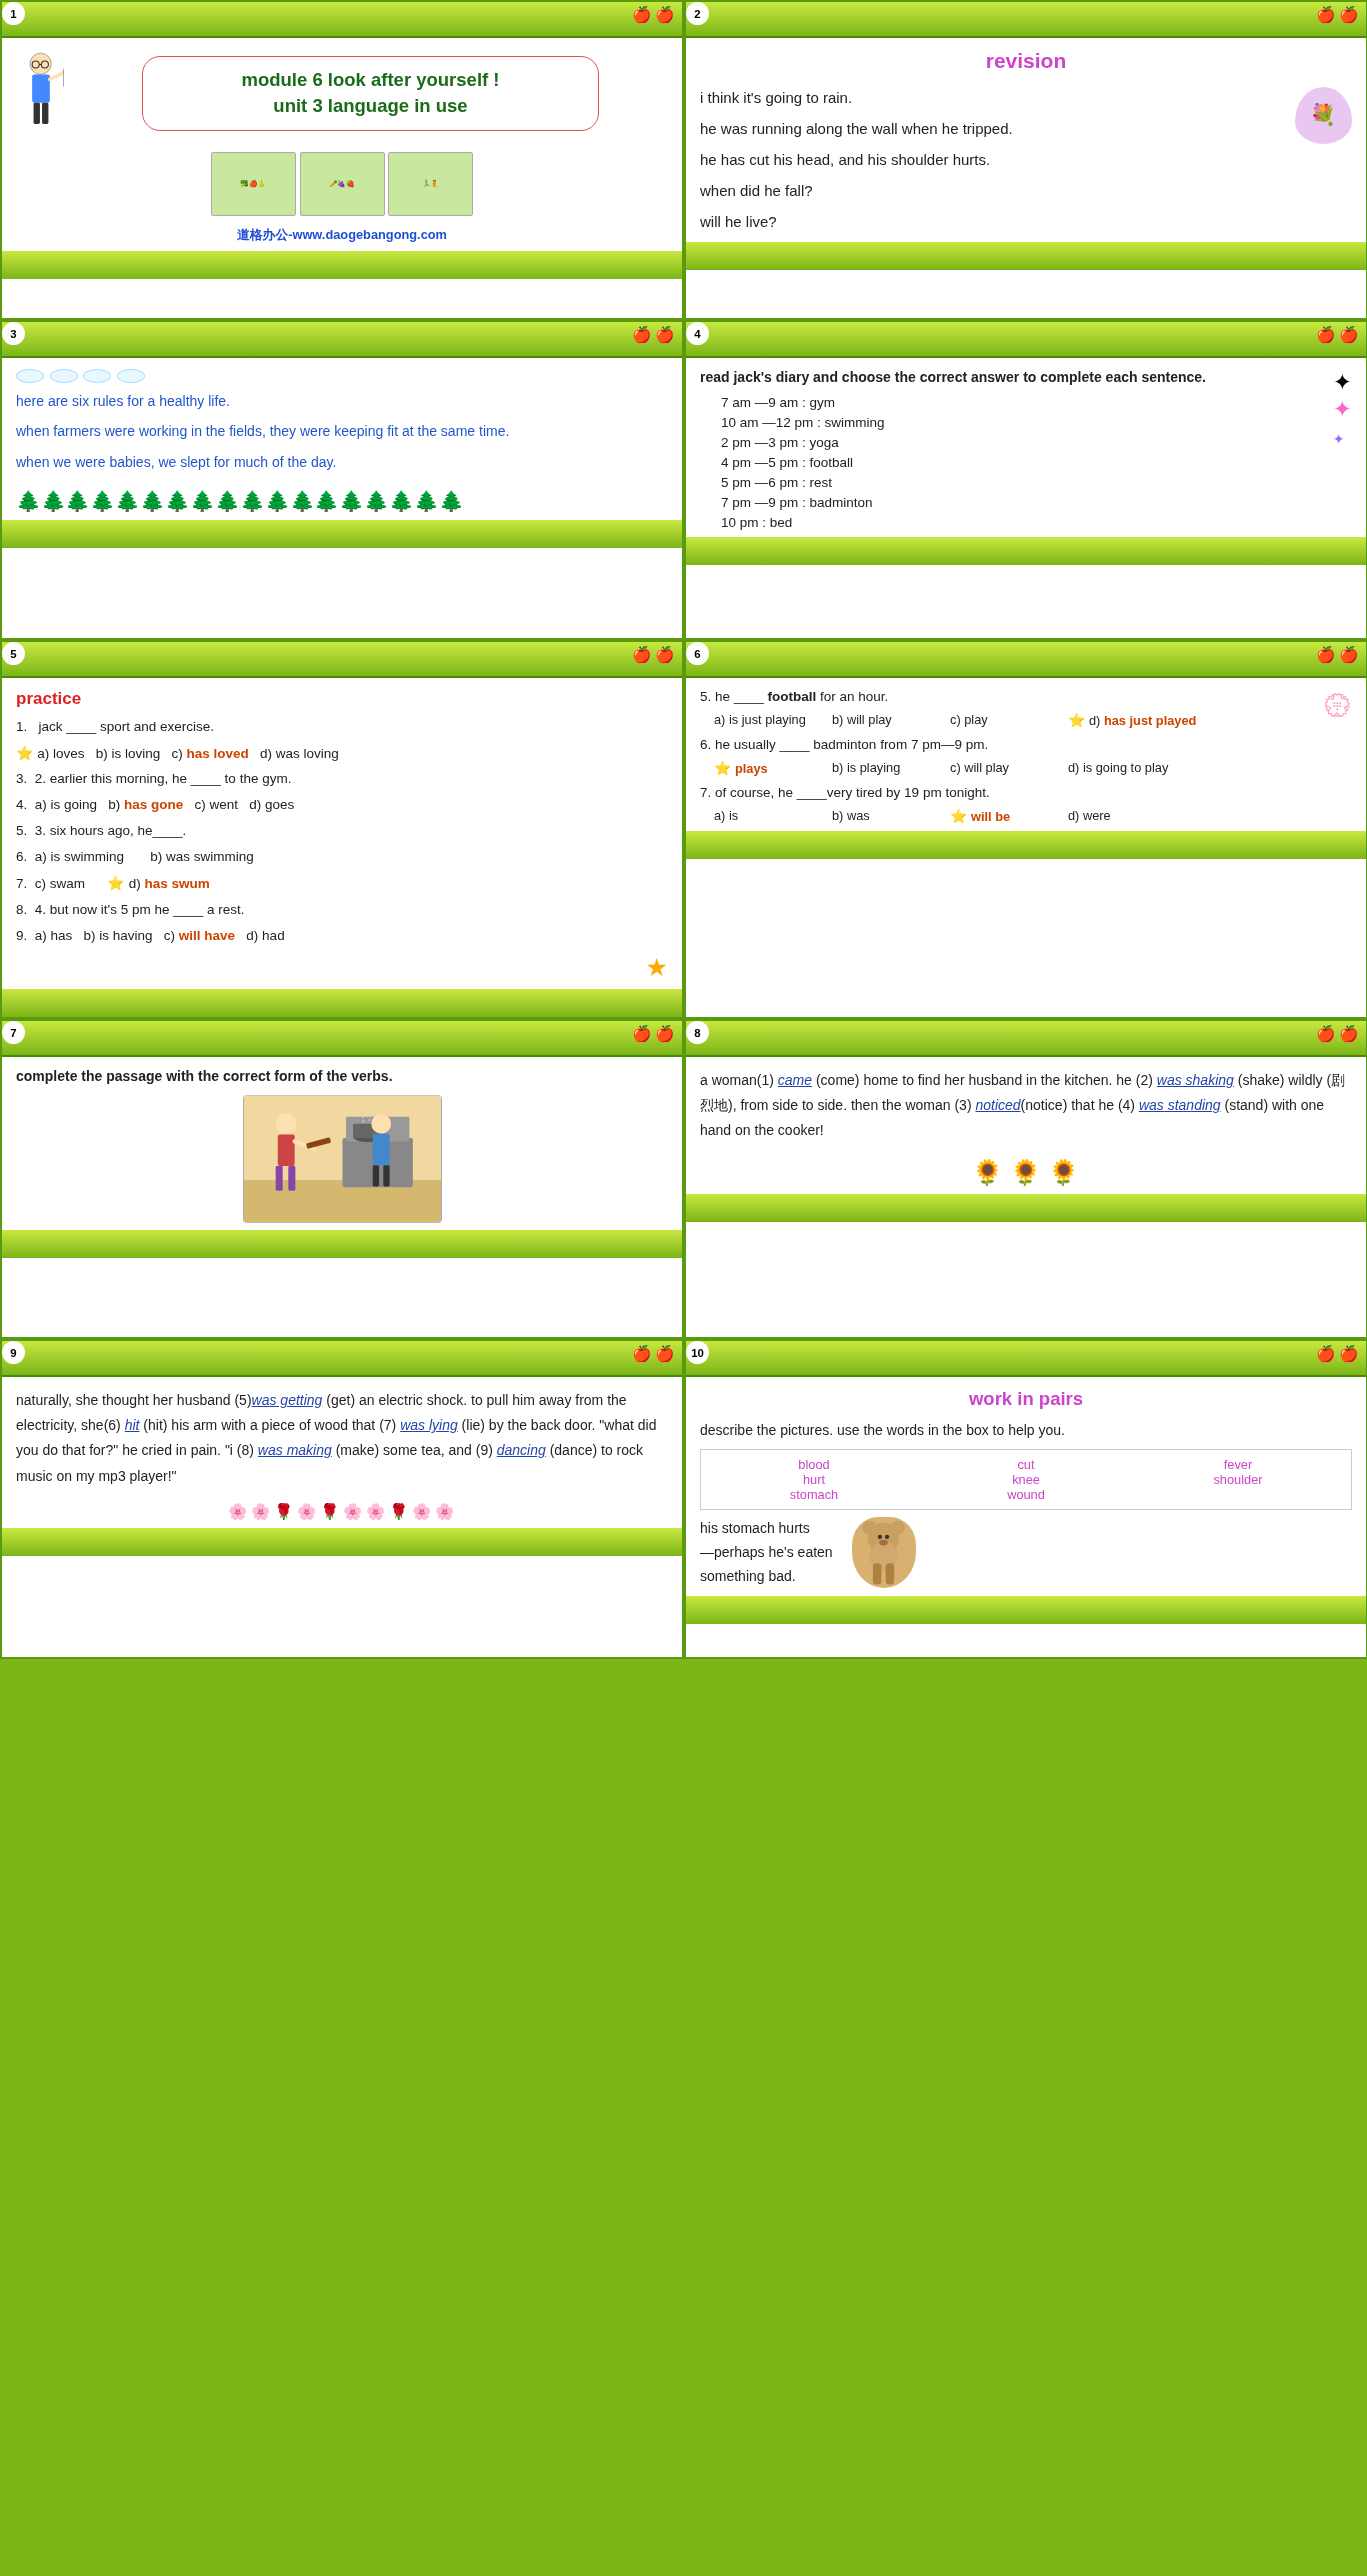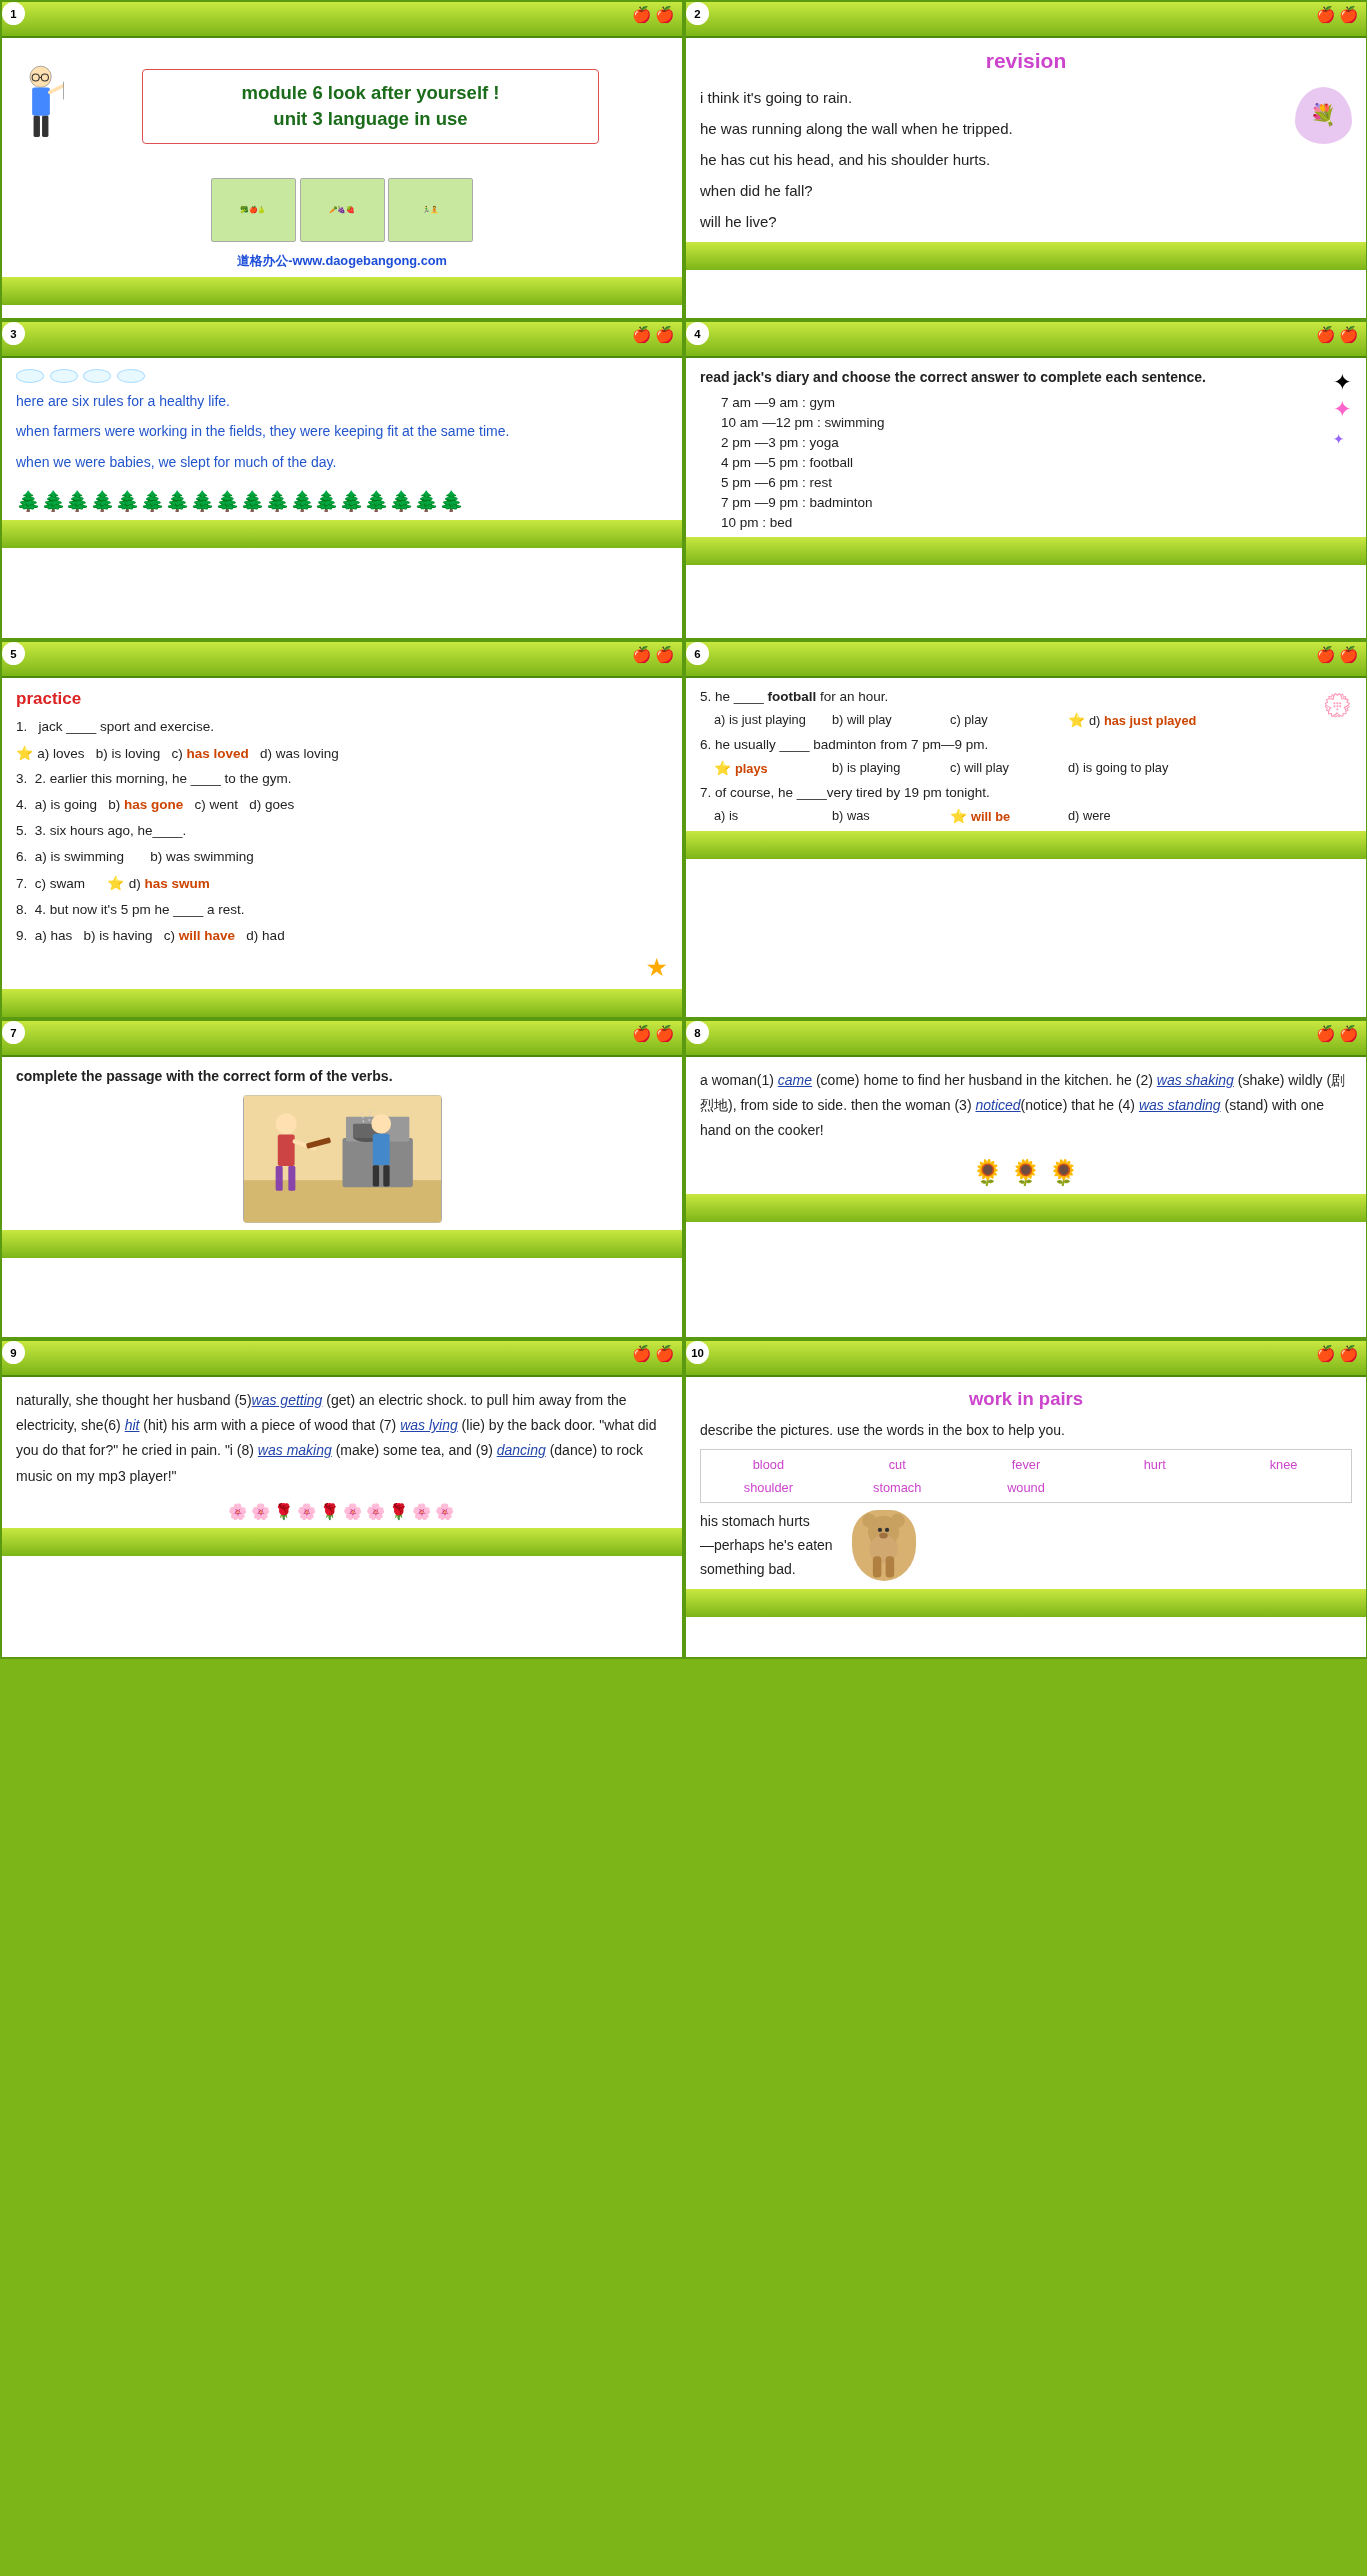--- a/index.html
+++ b/index.html
@@ -24,23 +24,23 @@
     .green-bar {
       background: linear-gradient(180deg, #c8e840 0%, #7cb518 100%);
       height: 36px;
       margin: -14px -14px 10.7px -14px;
       border-bottom: 2.1px solid #4a8a08;
     }
 
     
     .panel1-box {
       border: 1.4px solid #e05050;
-      border-radius: 4px;
+      border-radius: 18px;
       padding: 10.7px 14px;
-      margin: 20px auto;
+      margin: 7px auto;
       width: 70%;
       text-align: center;
       background: #fff;
     }
     .panel1-box .title-text {
       color: #1a6b1a;
       font-size: 18.5px;
       font-weight: bold;
       line-height: 1.4;
     }
@@ -233,22 +233,22 @@
     
     .work-title {
       color: #cc44cc;
       font-size: 18.5px;
       font-weight: bold;
       text-align: center;
       margin-bottom: 8.5px;
     }
     .word-box {
       display: grid;
-      grid-template-columns: repeat(5, 1fr);
-      gap: 8px;
+      grid-template-columns: repeat(3, 1fr);
+      gap: 0;
       border: 0.7px solid #ccc;
       padding: 7px;
       margin: 7px 0;
       font-size: 12.8px;
       color: #222;
     }
     .word-box .word {
       text-align: center;
     }
     .work-text {

